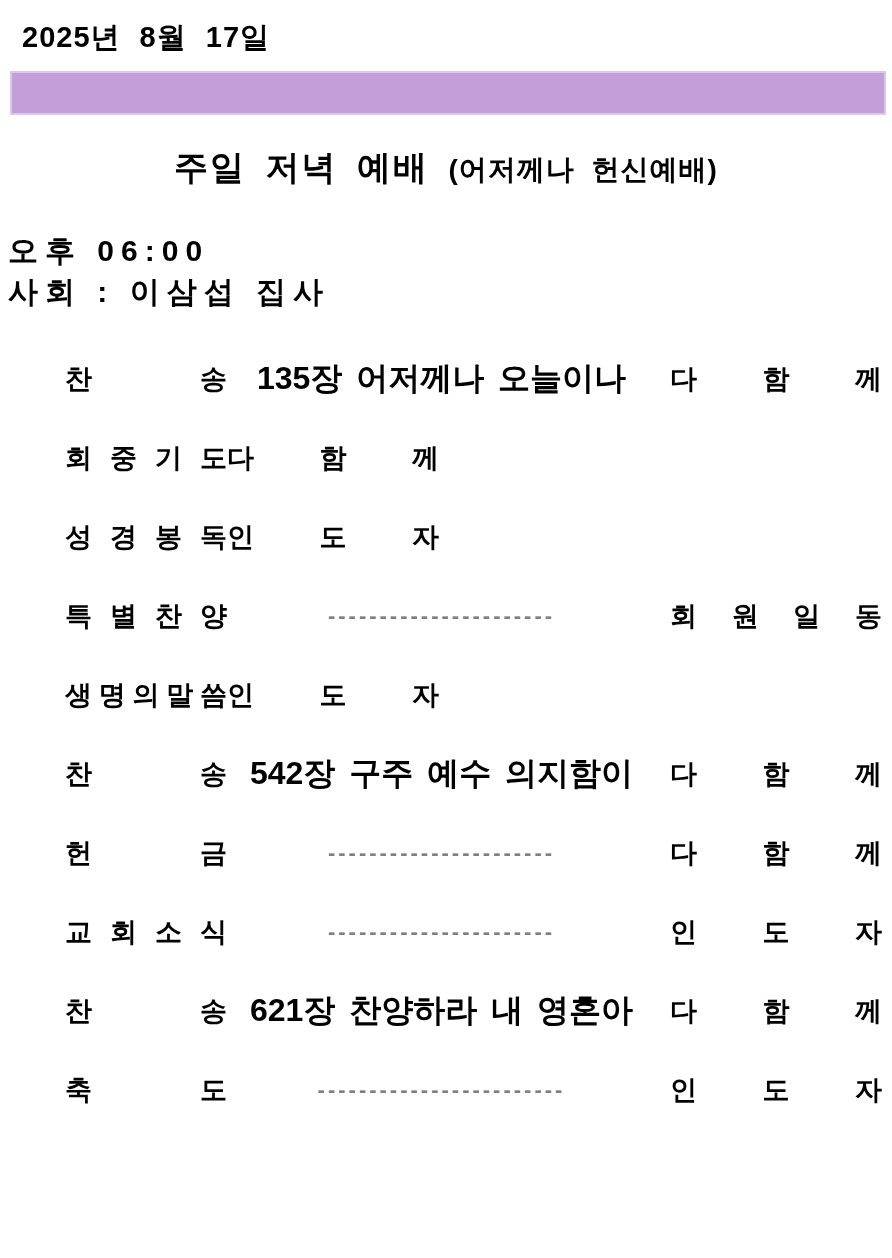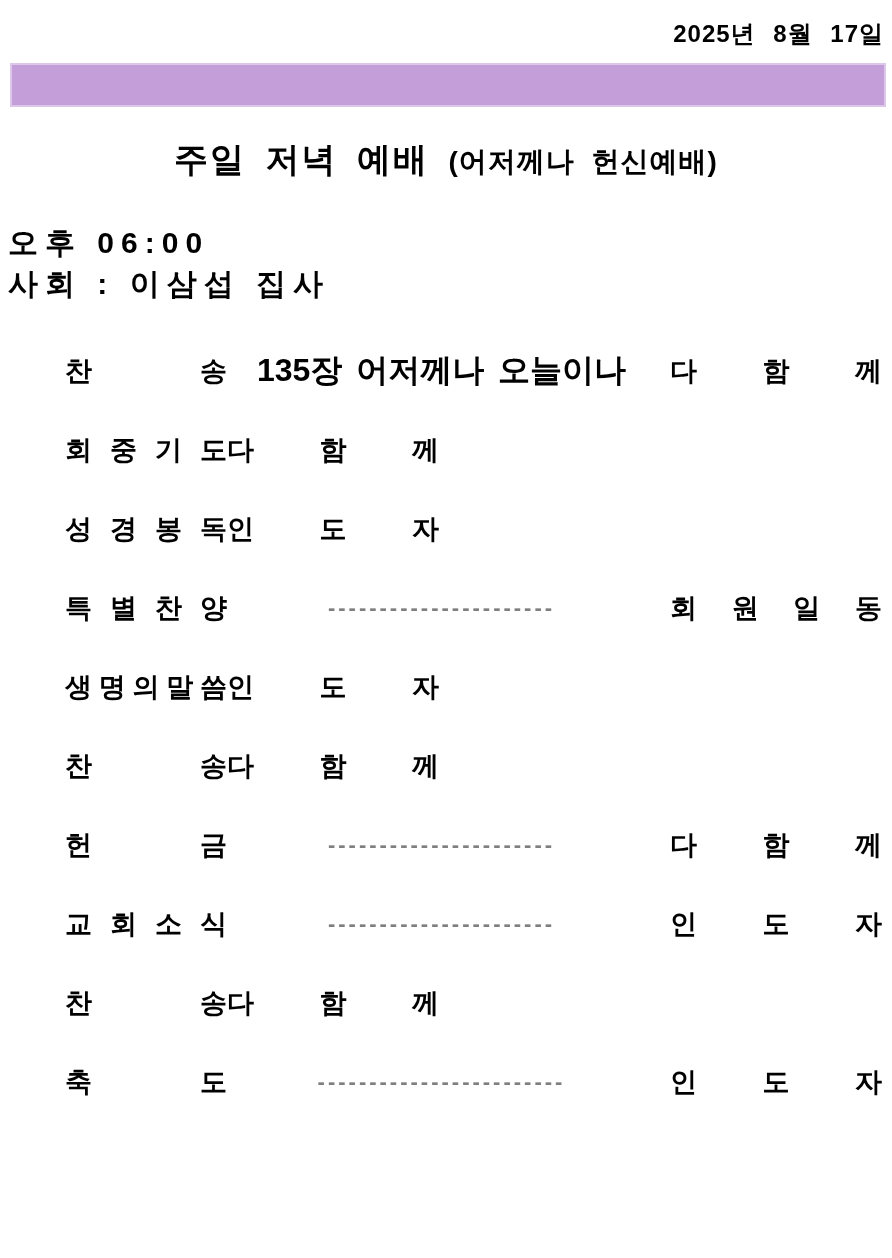--- a/index.html
+++ b/index.html
@@ -7,24 +7,24 @@
   body {
     width: 892px; height: 1258px;
     font-family: "Liberation Sans", "DejaVu Sans", sans-serif;
     font-weight: 700;
     color: #000000;
     overflow: hidden;
     position: relative;
   }
   .date {
     margin: 18px 8px 0 0;
-    text-align: right;
-    font-size: 24px;
+    font-size: 29px;
     word-spacing: 10px;
     letter-spacing: 1px;
+    padding-left: 22px;
   }
   .banner {
     margin: 13px 6px 0 10px;
     height: 44px;
     border: 2px solid #dcc6ea;
   }
   .title {
     margin-top: 30px;
     text-align: center;
     font-size: 34px;
@@ -161,20 +161,21 @@
         <span>인</span>
         <span>도</span>
         <span>자</span>
       </div>
     </div>
     <div class="row">
       <div class="col-label">
         <span>찬</span>
         <span>송</span>
       </div>
+      <div class="col-content">542장 구주 예수 의지함이</div>
       <div class="col-by">
         <span>다</span>
         <span>함</span>
         <span>께</span>
       </div>
     </div>
     <div class="row">
       <div class="col-label">
         <span>헌</span>
         <span>금</span>
@@ -198,20 +199,21 @@
         <span>인</span>
         <span>도</span>
         <span>자</span>
       </div>
     </div>
     <div class="row">
       <div class="col-label">
         <span>찬</span>
         <span>송</span>
       </div>
+      <div class="col-content">621장 찬양하라 내 영혼아</div>
       <div class="col-by">
         <span>다</span>
         <span>함</span>
         <span>께</span>
       </div>
     </div>
     <div class="row">
       <div class="col-label">
         <span>축</span>
         <span>도</span>

